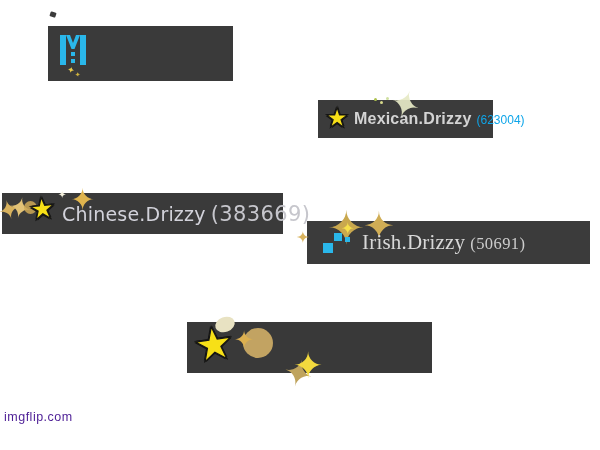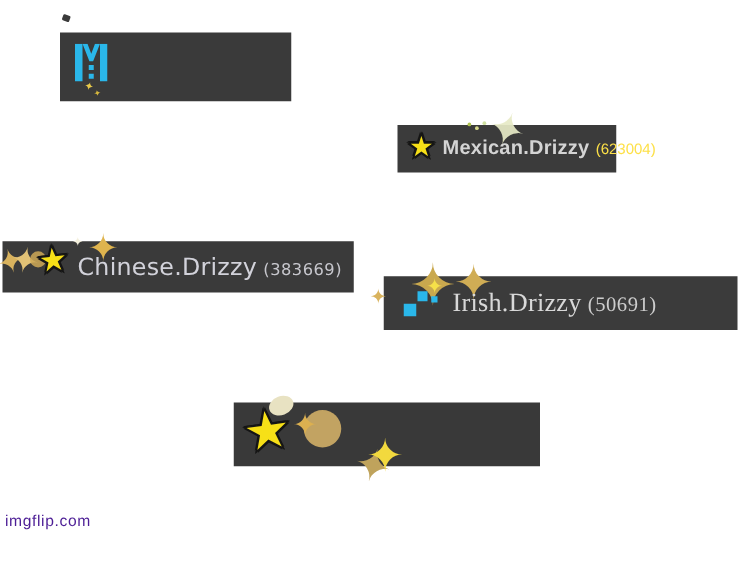--- a/index.html
+++ b/index.html
@@ -38,26 +38,26 @@
   
   .b-mexican{left:48px;top:26px;width:185px;height:55px;background:#3a3a3a;}
   .b-mexican .label{margin-left:44px;color:#d6d6d6;font-weight:600;font-size:17px;}
   .b-mexican .ct{font-size:12.5px;color:#bfbfbf;font-weight:400;}
   .m-icon{position:absolute;left:12px;top:9px;width:26px;height:36px;z-index:2;}
   .speck-above{position:absolute;left:50px;top:12px;width:6px;height:5px;background:#3b3b3b;transform:rotate(20deg);border-radius:1px;}
 
   
   .b-scottish{left:318px;top:100px;width:175px;height:38px;background:#3b3b3b;}
   .b-scottish .label{margin-left:36px;color:#d4d4d4;font-weight:600;font-size:16px;}
-  .b-scottish .ct{font-size:12px;color:#fde047;font-weight:400;}
+  .b-scottish .ct{font-size:12px;color:#0ea5e9;font-weight:400;}
 
   
   .b-chinese{left:2px;top:193px;width:281px;height:41px;background:#3a3a3a;}
   .b-chinese .label{margin-left:60px;color:#d2d2da;font-size:19px;font-family:"DejaVu Sans",sans-serif;letter-spacing:.4px;}
-  .b-chinese .ct{font-size:13px;color:#c6c6cc;}
+  .b-chinese .ct{font-size:21px;color:#c6c6cc;}
 
   
   .b-irish{left:307px;top:221px;width:283px;height:43px;background:#3b3b3b;}
   .b-irish .label{margin-left:55px;color:#d8d8d8;font-size:21px;font-family:Liberation Serif, serif;letter-spacing:.4px;}
   .b-irish .ct{font-size:16.5px;color:#cdcdcd;}
   .px-blocks{position:absolute;left:16px;top:10px;width:30px;height:26px;z-index:2;}
   .px-blocks i{position:absolute;background:#2ab7ea;display:block;}
   .px-a{left:0;top:12px;width:10px;height:10px;}
   .px-b{left:11px;top:2px;width:8px;height:8px;}
   .px-c{left:22px;top:6px;width:5px;height:5px;}

